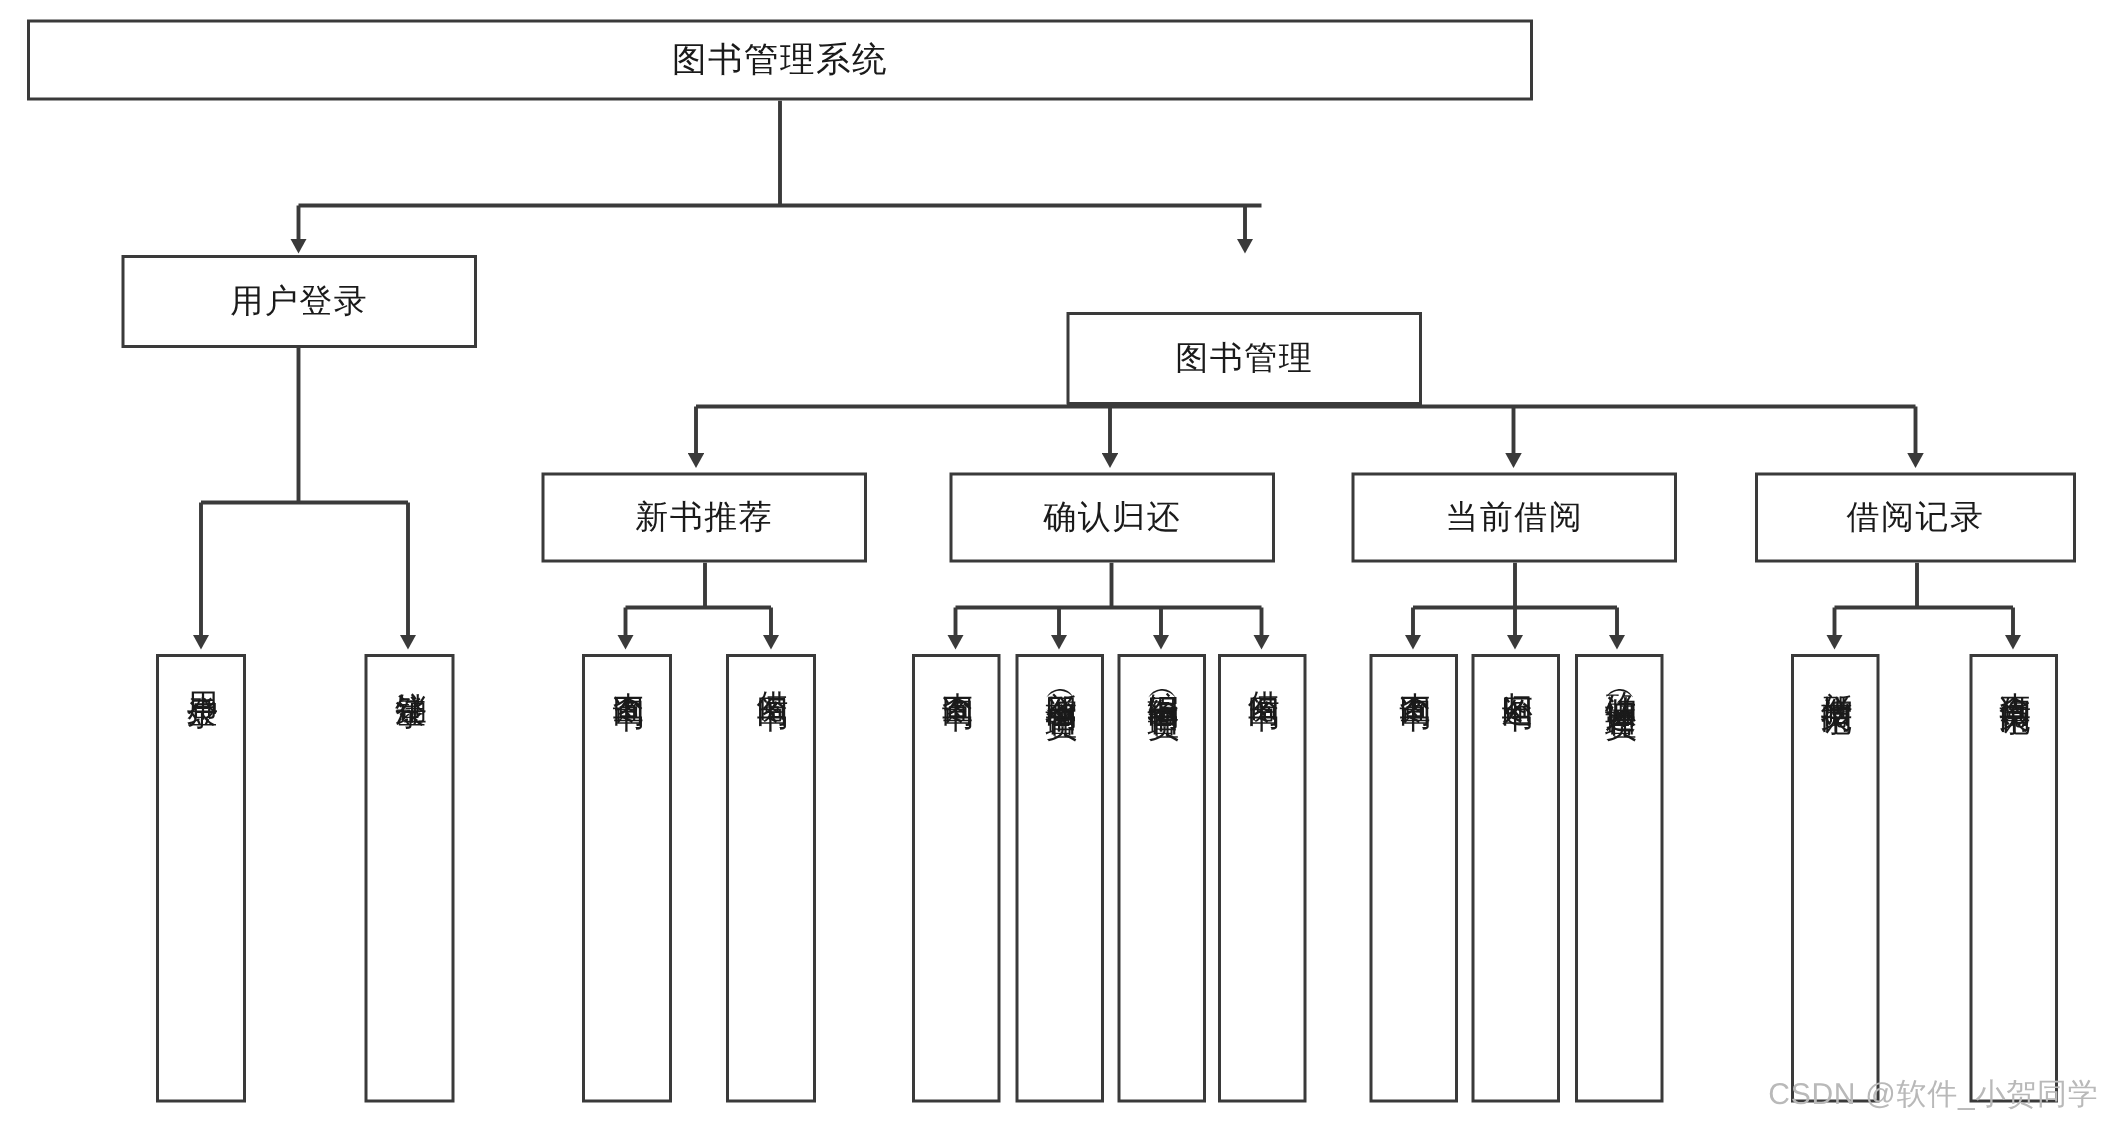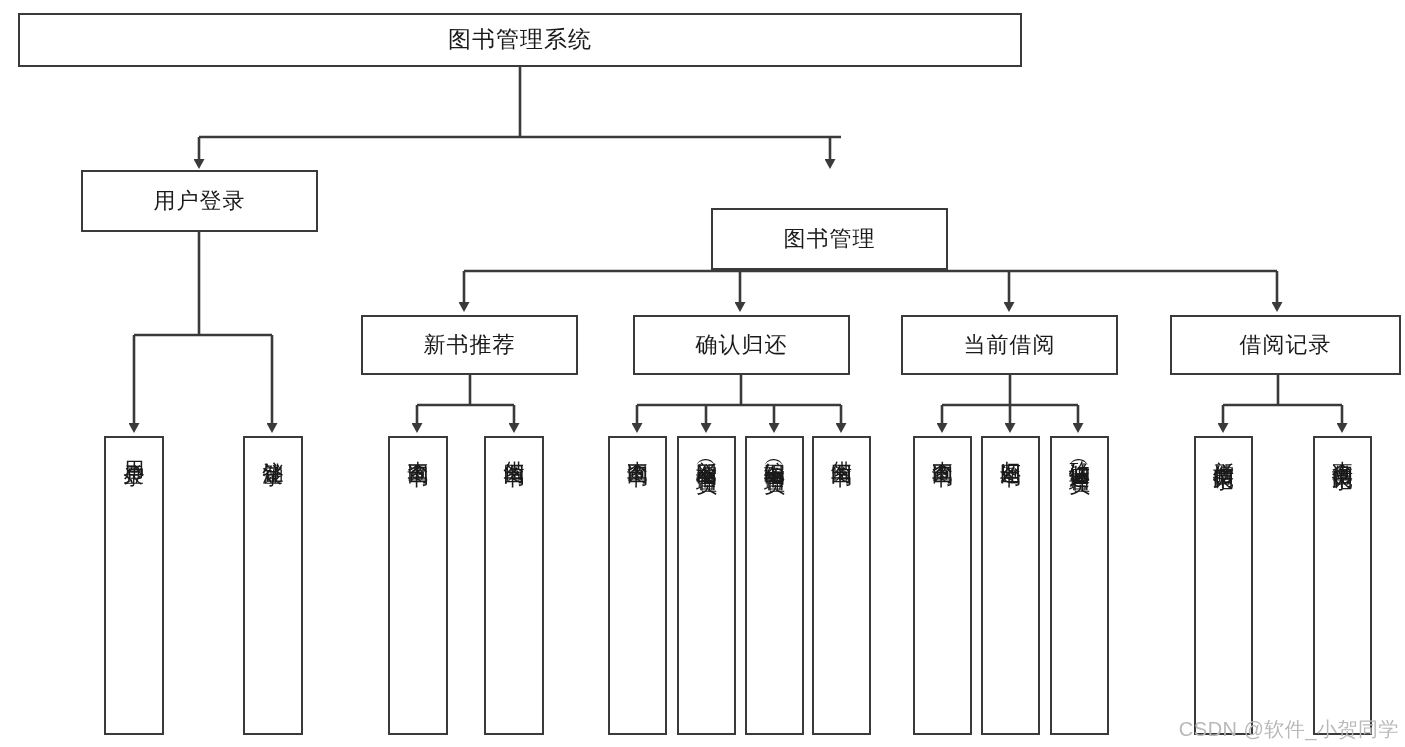--- a/index.html
+++ b/index.html
@@ -136,21 +136,21 @@
 
   <div class="node h" style="left:361px; top:315px; width:217px; height:60px;">
     <span class="lbl">新书推荐</span>
   </div>
   <div class="node h" style="left:633px; top:315px; width:217px; height:60px;">
     <span class="lbl">确认归还</span>
   </div>
   <div class="node h" style="left:901px; top:315px; width:217px; height:60px;">
     <span class="lbl">当前借阅</span>
   </div>
-  <div class="node h" style="left:1170px; top:315px; width:231px; height:60px;">
+  <div class="node h" style="left:1170px; top:315px; width:214px; height:60px;">
     <span class="lbl">借阅记录</span>
   </div>
 
   <div class="node v" style="left:104px; top:436px; width:60px; height:299px;">
     <span class="lbl">用户登录</span>
   </div>
   <div class="node v" style="left:243px; top:436px; width:60px; height:299px;">
     <span class="lbl">注销登录</span>
   </div>
 

